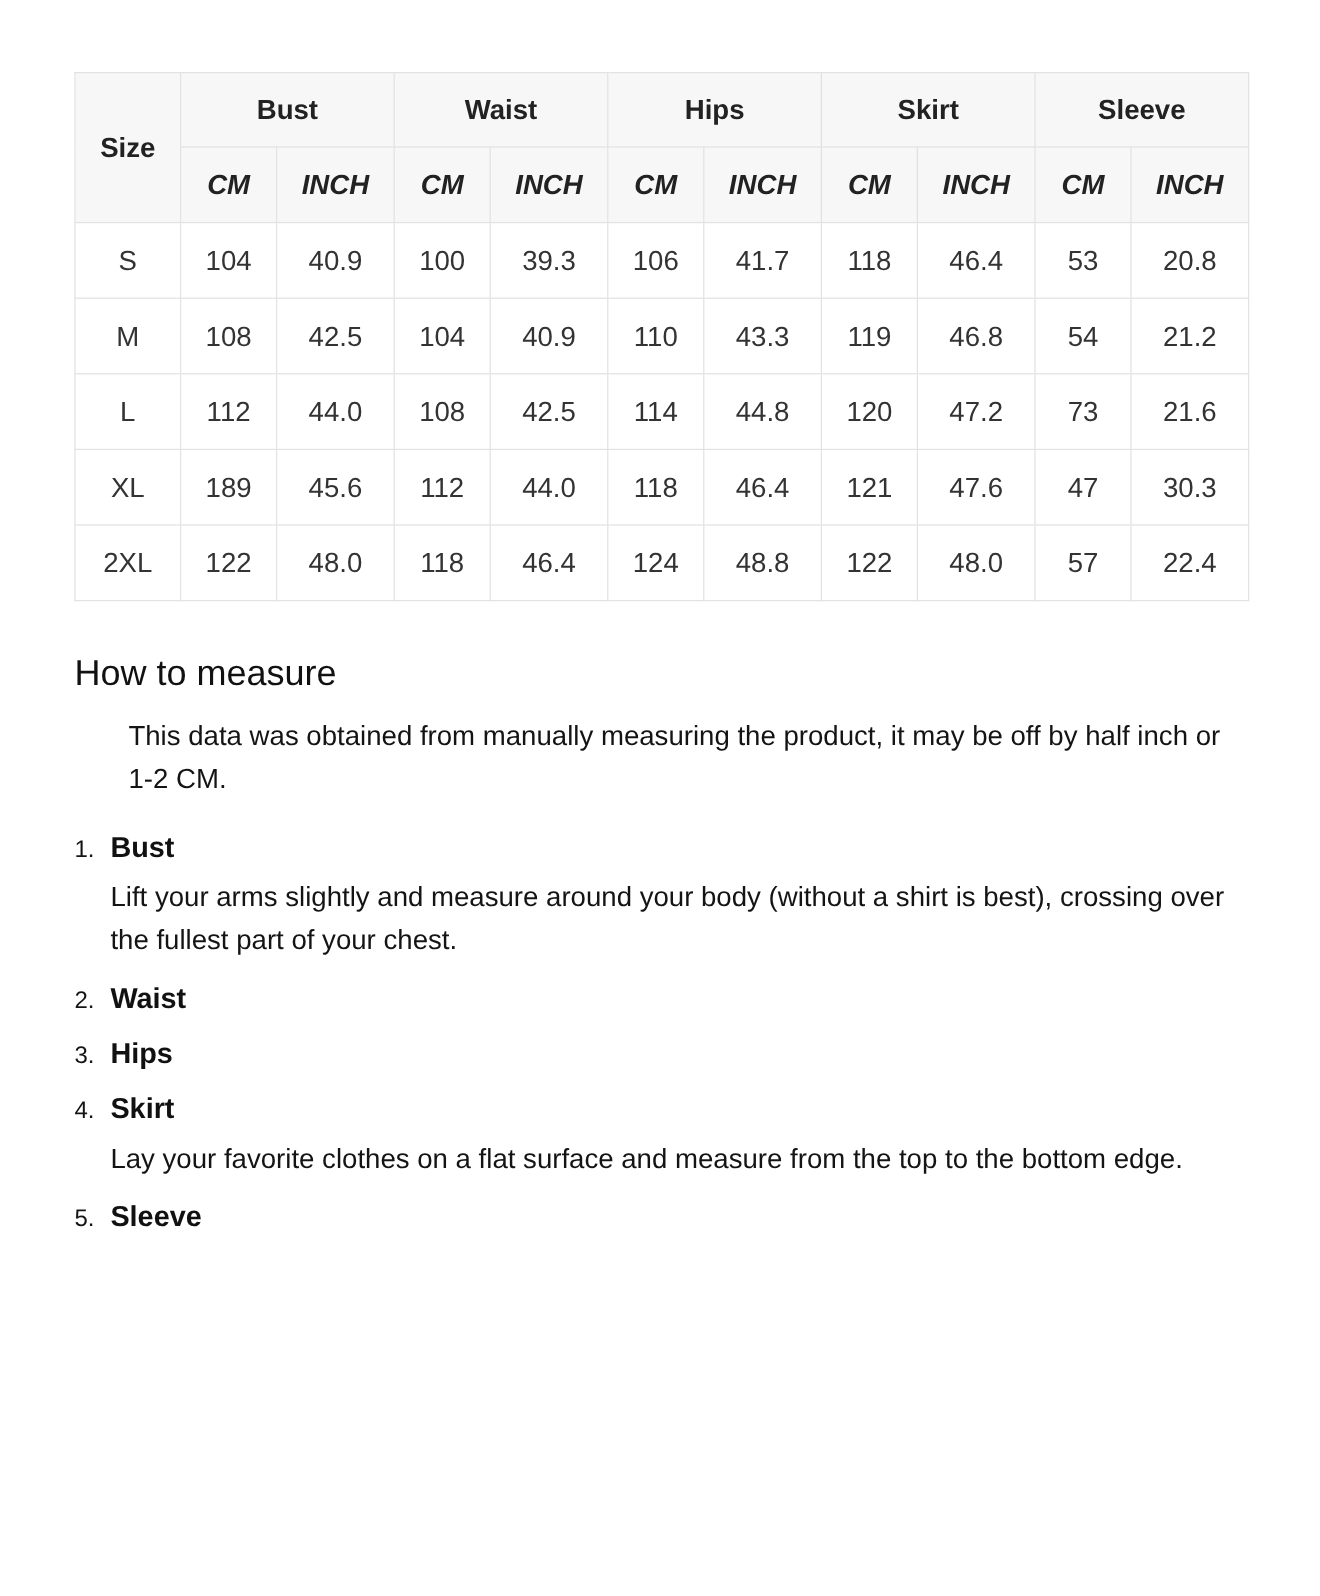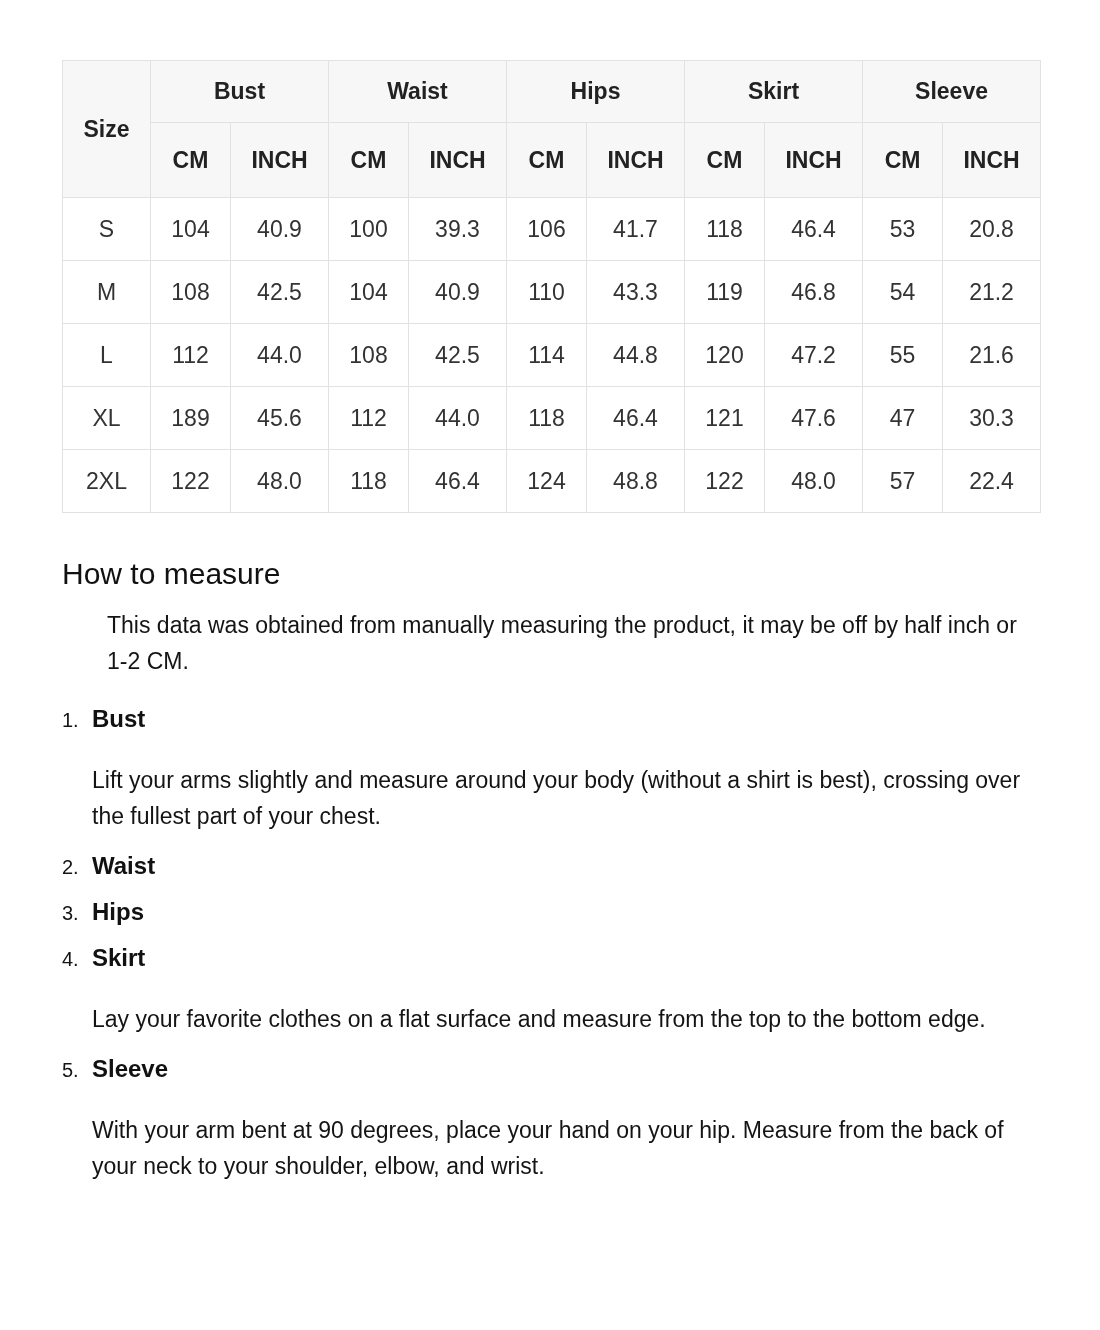--- a/index.html
+++ b/index.html
@@ -27,21 +27,21 @@
     text-align: center;
     vertical-align: middle;
     font-size: 23px;
   }
   table.size-chart thead th {
     background: #f7f7f7;
     font-weight: bold;
     color: #222222;
   }
   tr.group-row th { height: 62px; }
-  tr.unit-row th { height: 75px; }
+  tr.unit-row th { height: 63px; font-style: italic; }
   table.size-chart tbody td,
   table.size-chart tbody th {
     height: 63px;
     background: #ffffff;
     color: #333333;
     font-weight: normal;
   }
   col.c-size { width: 88px; }
   col.c-cm   { width: 80px; }
   col.c-inch { width: 98px; }
@@ -73,21 +73,21 @@
     width: 30px;
     flex: 0 0 30px;
   }
   .step-term {
     font-size: 24px;
     font-weight: bold;
     color: #111111;
   }
   .step-desc {
     margin-left: 30px;
-    margin-top: 29px;
+    margin-top: 8px;
     font-size: 23px;
     line-height: 36px;
     color: #141414;
     max-width: 948px;
   }
 </style>
 </head>
 <body>
 
 <div class="page">
@@ -158,21 +158,21 @@
       <tr>
         <th>L</th>
         <td>112</td>
         <td>44.0</td>
         <td>108</td>
         <td>42.5</td>
         <td>114</td>
         <td>44.8</td>
         <td>120</td>
         <td>47.2</td>
-        <td>55</td>
+        <td>73</td>
         <td>21.6</td>
       </tr>
       <tr>
         <th>XL</th>
         <td>189</td>
         <td>45.6</td>
         <td>112</td>
         <td>44.0</td>
         <td>118</td>
         <td>46.4</td>
@@ -226,18 +226,17 @@
           <span class="step-num">4.</span>
           <span class="step-term">Skirt</span>
         </div>
         <p class="step-desc">Lay your favorite clothes on a flat surface and measure from the top to the bottom edge.</p>
       </li>
       <li class="step">
         <div class="step-head">
           <span class="step-num">5.</span>
           <span class="step-term">Sleeve</span>
         </div>
-        <p class="step-desc">With your arm bent at 90 degrees, place your hand on your hip. Measure from the back of your neck to your shoulder, elbow, and wrist.</p>
       </li>
     </ol>
   </div>
 
 </div>
 
 </body></html>

